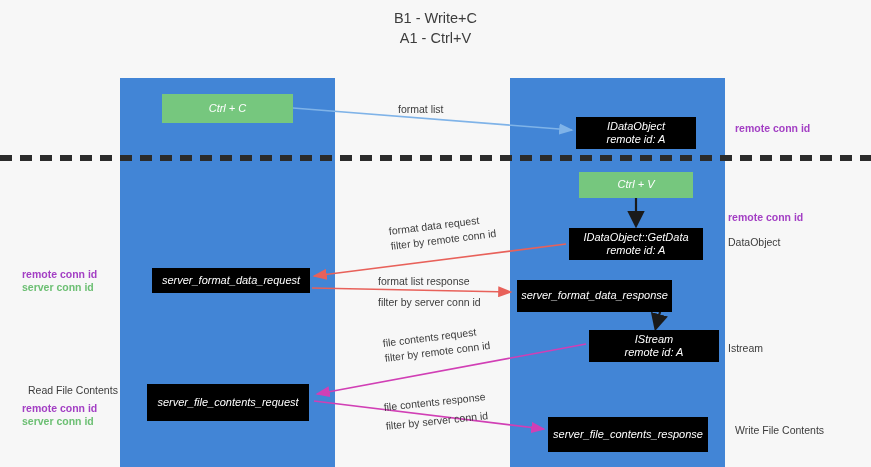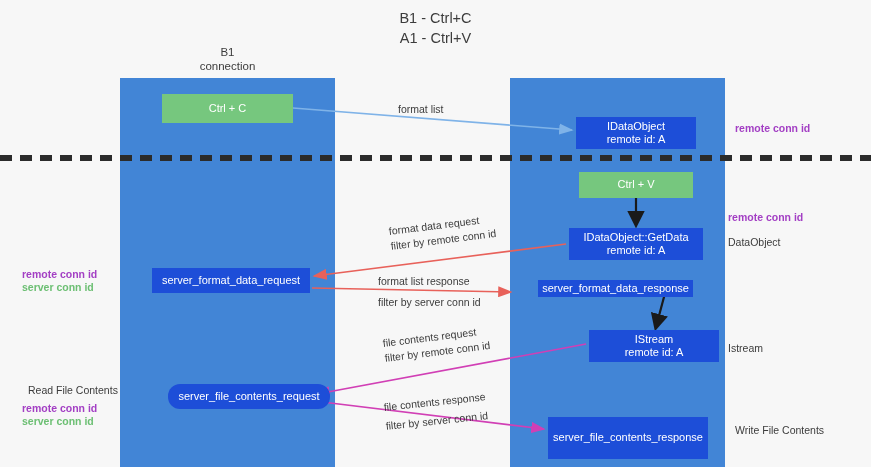--- a/index.html
+++ b/index.html
@@ -47,34 +47,35 @@
     box-sizing:border-box;
     display:flex;
     flex-direction:column;
     align-items:center;
     justify-content:center;
     color:#ffffff;
     font-size:11px;
     line-height:13.5px;
     text-align:center;
     z-index:6;
+    font-style:italic;
   }
   .node.green{background:#76c77e;}
-  .node.orange{background:#1d4ed8;}
+  .node.orange{background:#000000;}
   .node .ln{display:block;white-space:nowrap;}
 
   #n-ctrlc{left:162px;top:94px;width:131px;height:29px;}
   #n-idataobject{left:576px;top:117px;width:120px;height:32px;}
   #n-ctrlv{left:579px;top:172px;width:114px;height:26px;}
   #n-getdata{left:569px;top:228px;width:134px;height:32px;}
   #n-sfdreq{left:152px;top:268px;width:158px;height:25px;}
-  #n-sfdres{left:538px;top:280px;width:155px;height:17px;}
+  #n-sfdres{left:517px;top:280px;width:155px;height:32px;}
   #n-istream{left:589px;top:330px;width:130px;height:32px;}
-  #n-sfcreq{left:168px;top:384px;width:162px;height:25px;border-radius:12px;}
-  #n-sfcres{left:548px;top:417px;width:160px;height:42px;}
+  #n-sfcreq{left:147px;top:384px;width:162px;height:37px;}
+  #n-sfcres{left:548px;top:417px;width:160px;height:35px;}
 
   
   .lbl{
     position:absolute;
     font-size:10.5px;
     line-height:13px;
     white-space:nowrap;
     z-index:8;
   }
   .lbl .purple{color:#a33fc4;font-weight:bold;}
@@ -114,28 +115,24 @@
   }
 
   svg#arrows{position:absolute;left:0;top:0;width:871px;height:467px;z-index:5;pointer-events:none;}
 </style>
 </head>
 <body>
 
 <div id="stage">
 
   <div id="title">
-    <span>B1 - Ctrl+C</span>
+    <span>B1 - Write+C</span>
     <span>A1 - Ctrl+V</span>
   </div>
 
-  <div id="head-b1" class="lane-head">
-    <span class="l1">B1</span>
-    <span class="l2">connection</span>
-  </div>
   <div id="head-a1" class="lane-head">
     <span class="l1">A1</span>
     <span class="l2">request</span>
   </div>
 
   <div id="lane-b1" class="lane"></div>
   <div id="lane-a1" class="lane"></div>
 
   <svg id="arrows" viewBox="0 0 871 467">
     <defs>

